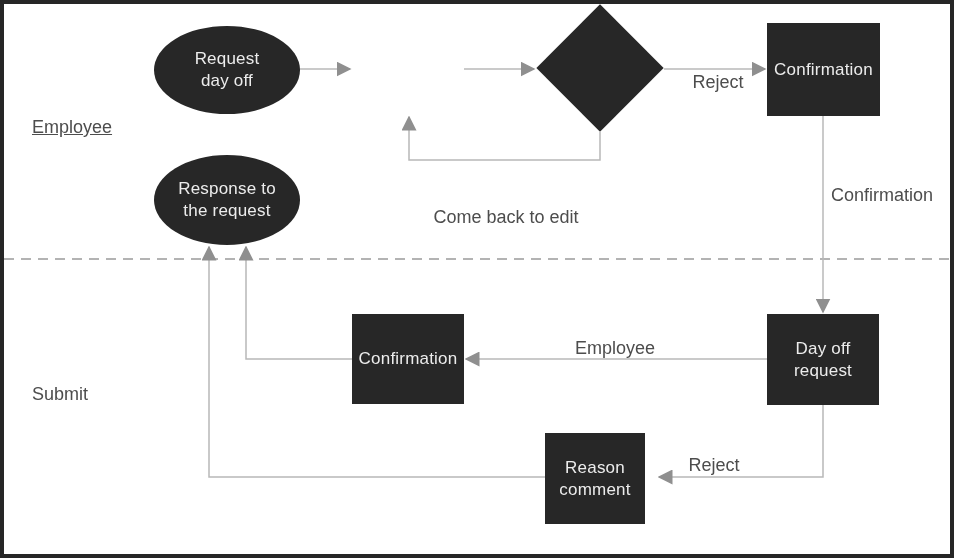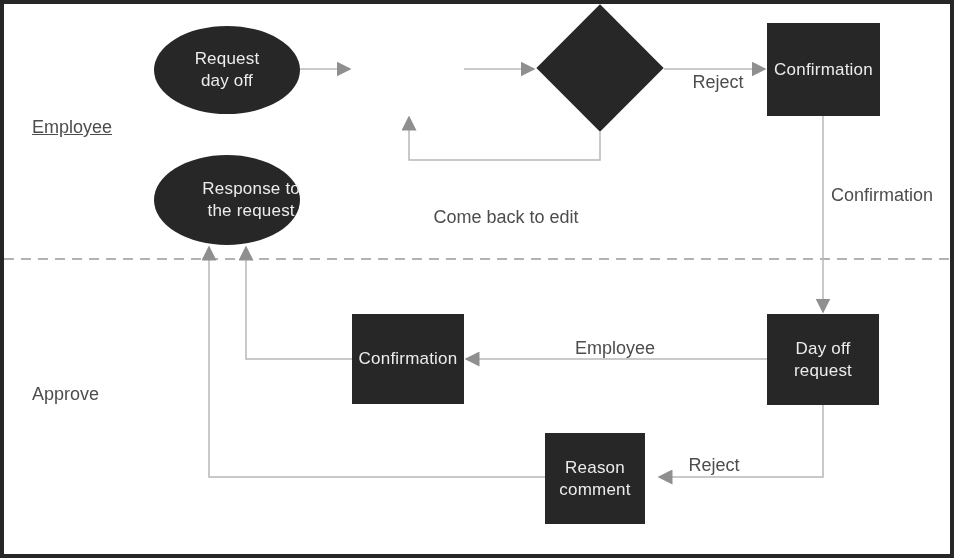--- a/index.html
+++ b/index.html
@@ -83,35 +83,35 @@
     <polyline points="763,355 462,355" fill="none" stroke="#b8b8b8" stroke-width="1.5" marker-end="url(#arr)"></polyline>
 
     <polyline points="819,401 819,473 655,473" fill="none" stroke="#b8b8b8" stroke-width="1.5" marker-end="url(#arr)"></polyline>
 
     <polyline points="348,355 242,355 242,243" fill="none" stroke="#b8b8b8" stroke-width="1.5" marker-end="url(#arr)"></polyline>
 
     <polyline points="541,473 205,473 205,243" fill="none" stroke="#b8b8b8" stroke-width="1.5" marker-end="url(#arr)"></polyline>
   </svg>
 
   <div class="lane-label" style="left:28px; top:113px;text-decoration:underline;">Employee</div>
-  <div class="lane-label" style="left:28px; top:380px;">Approve</div>
+  <div class="lane-label" style="left:28px; top:380px;">Submit</div>
 
   <div class="node ellipse" style="left:150px; top:22px; width:146px; height:88px;">
     <span>Request
 day off</span>
   </div>
 
 
   <div class="diamond-shape" style="left:551px; top:19px;"></div>
 
   <div class="node" style="left:763px; top:19px; width:113px; height:93px;">
     <span>Confirmation</span>
   </div>
 
-  <div class="node ellipse" style="left:150px; top:151px; width:146px; height:90px;justify-content:flex-end;">
+  <div class="node ellipse" style="left:150px; top:151px; width:146px; height:90px;">
     <span>Response to
 the request</span>
   </div>
 
   <div class="node" style="left:348px; top:310px; width:112px; height:90px;">
     <span>Confirmation</span>
   </div>
 
   <div class="node" style="left:763px; top:310px; width:112px; height:91px;">
     <span>Day off

